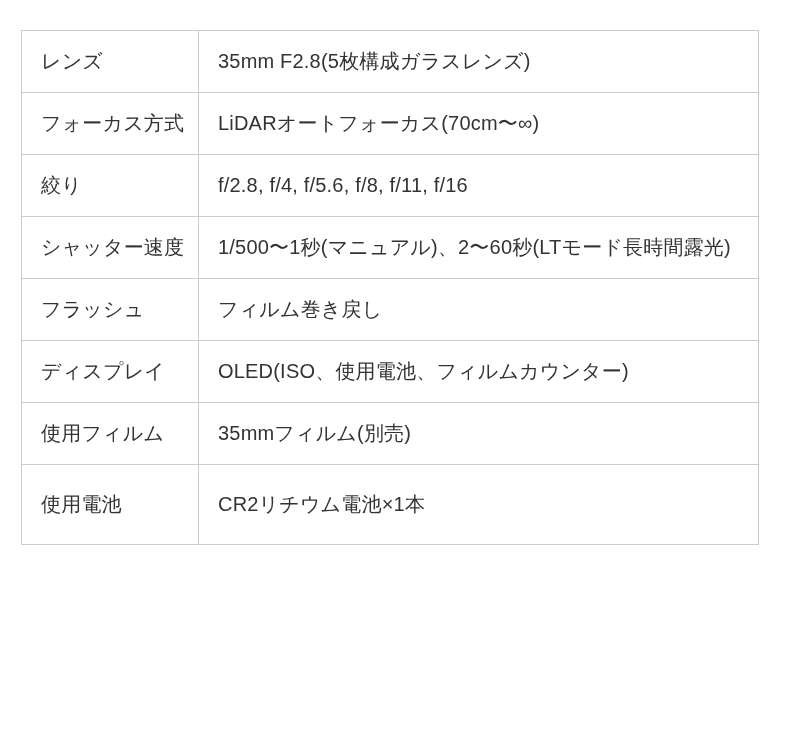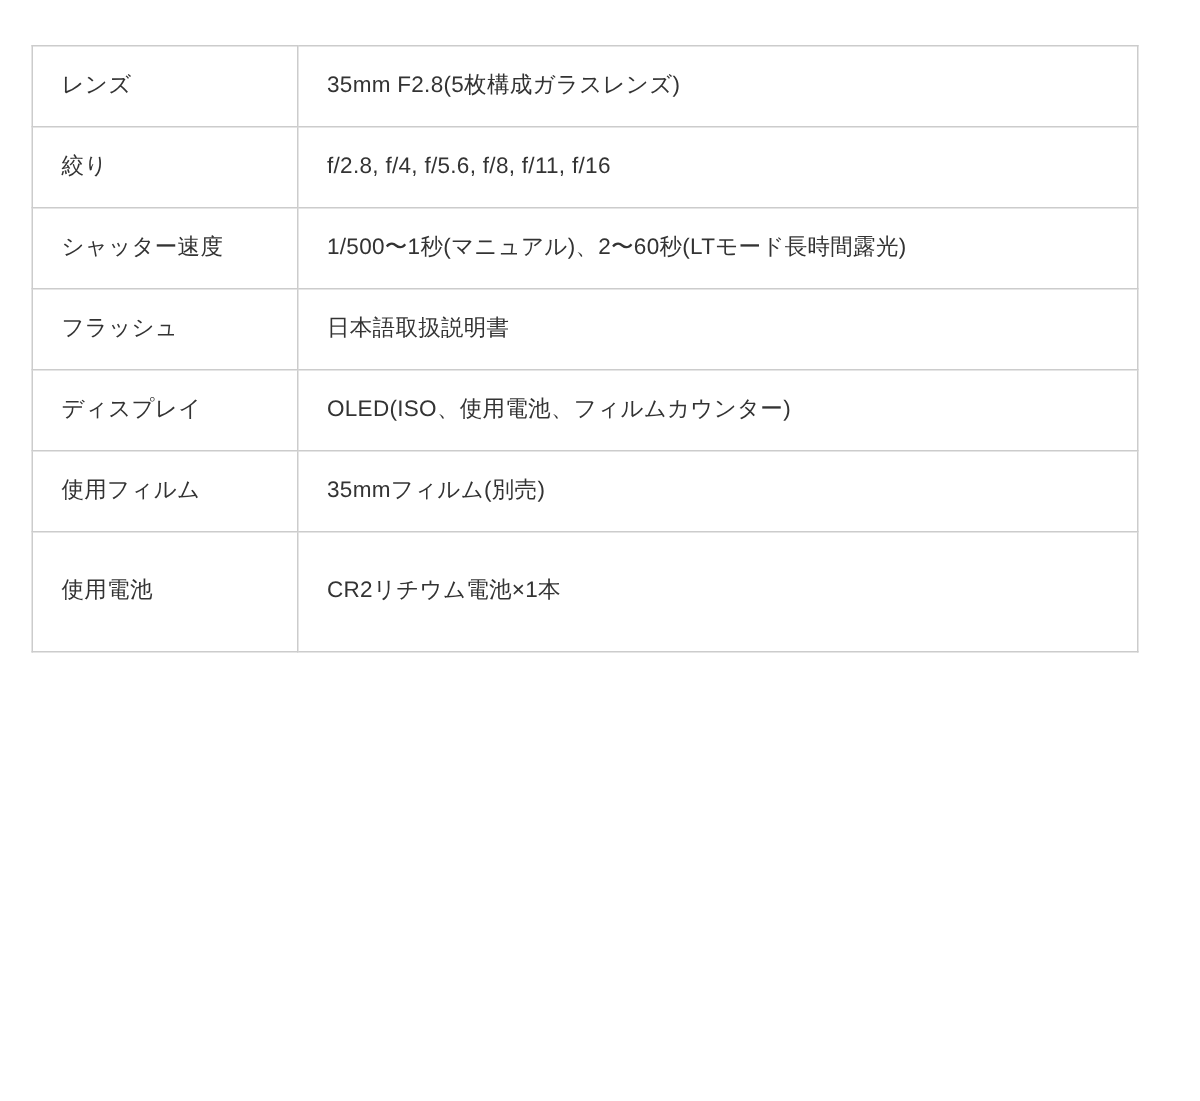--- a/index.html
+++ b/index.html
@@ -18,21 +18,21 @@
     width: 738px;
   }
   table.spec {
     border-collapse: collapse;
     width: 100%;
     table-layout: fixed;
   }
   table.spec th,
   table.spec td {
     border: 1px solid #cccccc;
-    font-size: 15px;
+    font-size: 20px;
     font-weight: 400;
     color: #333333;
     text-align: left;
     vertical-align: middle;
     line-height: 1.75;
     letter-spacing: 0.2px;
   }
   table.spec th {
     width: 177px;
     padding: 13px 10px 13px 19px;
@@ -52,30 +52,34 @@
 <body>
 
 <div class="spec-wrap">
   <table class="spec">
     <tbody>
       <tr>
         <th>レンズ</th>
         <td>35mm F2.8(5枚構成ガラスレンズ)</td>
       </tr>
       <tr>
+        <th>フォーカス方式</th>
+        <td>LiDARオートフォーカス(70cm〜∞)</td>
+      </tr>
+      <tr>
         <th>絞り</th>
         <td>f/2.8, f/4, f/5.6, f/8, f/11, f/16</td>
       </tr>
       <tr>
         <th>シャッター速度</th>
         <td>1/500〜1秒(マニュアル)、2〜60秒(LTモード長時間露光)</td>
       </tr>
       <tr>
         <th>フラッシュ</th>
-        <td>日本語取扱説明書</td>
+        <td>フィルム巻き戻し</td>
       </tr>
       <tr>
         <th>ディスプレイ</th>
         <td>OLED(ISO、使用電池、フィルムカウンター)</td>
       </tr>
       <tr>
         <th>使用フィルム</th>
         <td>35mmフィルム(別売)</td>
       </tr>
       <tr>

